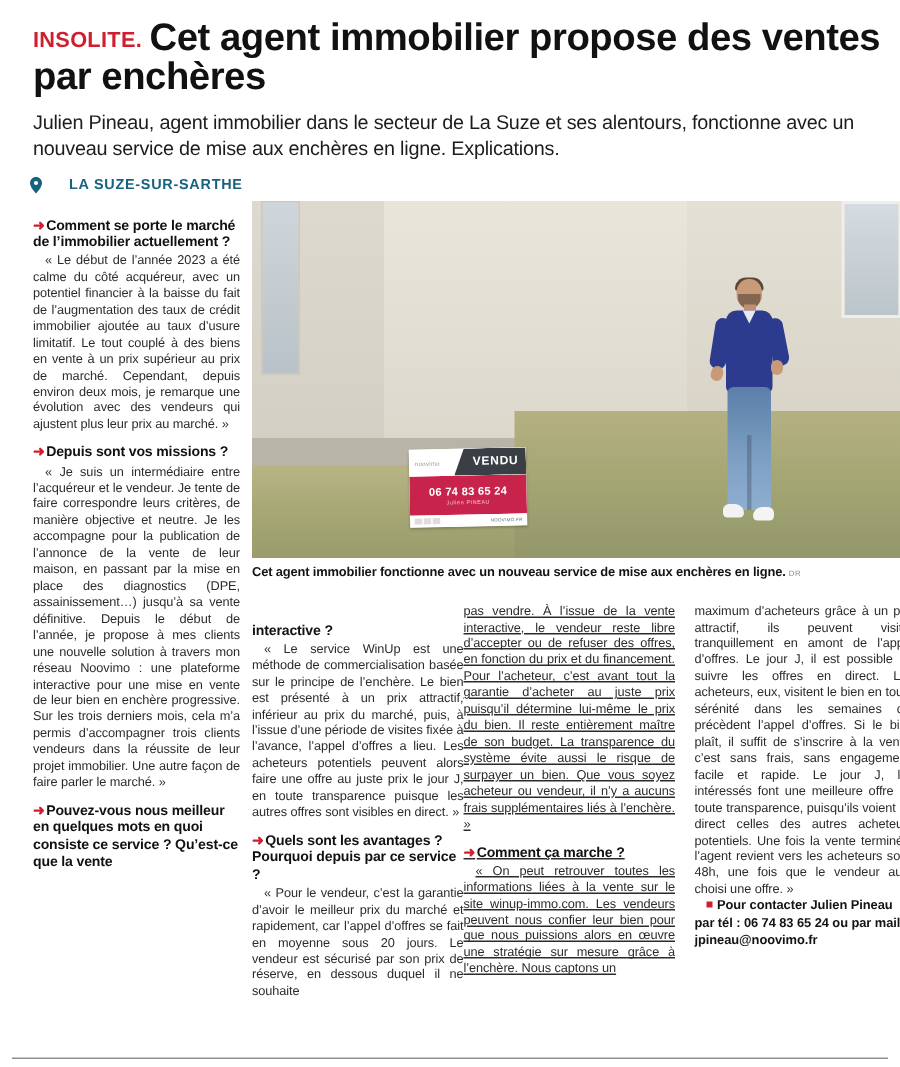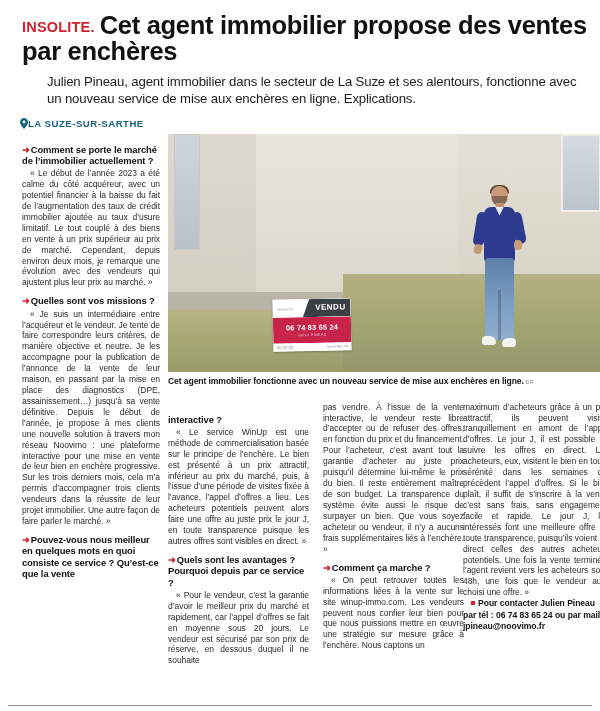--- a/index.html
+++ b/index.html
@@ -17,40 +17,40 @@
   .headline {
     font-size:25.5px; line-height:1.03; font-weight:bold;
     letter-spacing:-0.3px; color:#111;
   }
   .kicker {
     color:#cf1f2e; font-size:14.5px; font-weight:bold;
     letter-spacing:0.2px; vertical-align:2.5px; margin-right:5px;
   }
   .standfirst {
     margin-top:8px; font-size:13.2px; line-height:1.33; color:#1c1c1c;
-    letter-spacing:-0.15px; padding-right:6px;margin-left:25px;
+    letter-spacing:-0.15px; padding-right:6px;
   }
 
   
   .dateline {
-    margin-top:10px; display:flex; align-items:center; gap:0;
+    margin-top:10px; display:flex; align-items:center; gap:18px;
     font-size:9.6px; font-weight:bold; color:#17627f; letter-spacing:0.5px;
   }
   .pin { width:8px; height:11px; display:block; flex:0 0 auto; }
 
   
   .body-area { position:relative; margin-top:5px; height:565px; }
   .col {
     position:absolute; top:10px; width:138px;
     font-size:8.5px; line-height:1.285; text-align:justify;
     color:#2b2b2b; letter-spacing:-0.05px;
   }
   .col.c1 { left:2px;  }
   .col.c2 { left:148px; top:280px; width:141px; }
-  .col.c3 { left:303px; top:268px; width:141px; }
+  .col.c3 { left:289px; top:268px; width:141px;text-decoration:underline; }
   .col.c4 { left:443px; top:268px; width:146px; }
 
   .col p { text-indent:8px; margin:0; }
   .col p.noind { text-indent:0; }
 
   .q {
     font-weight:bold; color:#111; font-size:9.4px; line-height:1.2;
     margin:7px 0 2px 0; text-indent:0; text-align:left;
     letter-spacing:-0.1px;
   }
@@ -227,36 +227,36 @@
           <div class="m-shoeL"></div>
           <div class="m-shoeR"></div>
         </div>
       </div>
       <div class="caption"><span>Cet agent immobilier fonctionne avec un nouveau service de mise aux enchères en ligne.</span><span class="credit">DR</span></div>
     </div>
 
     <div class="col c1">
       <h2 class="q"><span class="arrow">➜</span><span>Comment se porte le marché de l’immobilier actuellement ?</span></h2>
       <p>« Le début de l’année 2023 a été calme du côté acquéreur, avec un potentiel financier à la baisse du fait de l’augmentation des taux de crédit immobilier ajoutée au taux d’usure limitatif. Le tout couplé à des biens en vente à un prix supérieur au prix de marché. Cependant, depuis environ deux mois, je remarque une évolution avec des vendeurs qui ajustent plus leur prix au marché. »</p>
-      <h2 class="q"><span class="arrow">➜</span><span>Quelles sont vos missions ?</span></h2>
+      <h2 class="q"><span class="arrow">➜</span><span>Depuis sont vos missions ?</span></h2>
       <p>« Je suis un intermédiaire entre l’acquéreur et le vendeur. Je tente de faire correspondre leurs critères, de manière objective et neutre. Je les accompagne pour la publication de l’annonce de la vente de leur maison, en passant par la mise en place des diagnostics (DPE, assainissement…) jusqu’à sa vente définitive. Depuis le début de l’année, je propose à mes clients une nouvelle solution à travers mon réseau Noovimo : une plateforme interactive pour une mise en vente de leur bien en enchère progressive. Sur les trois derniers mois, cela m’a permis d’accompagner trois clients vendeurs dans la réussite de leur projet immobilier. Une autre façon de faire parler le marché. »</p>
       <h2 class="q"><span class="arrow">➜</span><span>Pouvez-vous nous meilleur en quelques mots en quoi consiste ce service ? Qu’est-ce que la vente</span></h2>
     </div>
 
     <div class="col c2">
       <h2 class="q">interactive ?</h2>
       <p>« Le service WinUp est une méthode de commercialisation basée sur le principe de l’enchère. Le bien est présenté à un prix attractif, inférieur au prix du marché, puis, à l’issue d’une période de visites fixée à l’avance, l’appel d’offres a lieu. Les acheteurs potentiels peuvent alors faire une offre au juste prix le jour J, en toute transparence puisque les autres offres sont visibles en direct. »</p>
       <h2 class="q"><span class="arrow">➜</span><span>Quels sont les avantages ? Pourquoi depuis par ce service ?</span></h2>
       <p>« Pour le vendeur, c’est la garantie d’avoir le meilleur prix du marché et rapidement, car l’appel d’offres se fait en moyenne sous 20 jours. Le vendeur est sécurisé par son prix de réserve, en dessous duquel il ne souhaite</p>
     </div>
 
     <div class="col c3">
       <p class="noind">pas vendre. À l’issue de la vente interactive, le vendeur reste libre d’accepter ou de refuser des offres, en fonction du prix et du financement. Pour l’acheteur, c’est avant tout la garantie d’acheter au juste prix puisqu’il détermine lui-même le prix du bien. Il reste entièrement maître de son budget. La transparence du système évite aussi le risque de surpayer un bien. Que vous soyez acheteur ou vendeur, il n’y a aucuns frais supplémentaires liés à l’enchère. »</p>
       <h2 class="q"><span class="arrow">➜</span><span>Comment ça marche ?</span></h2>
-      <p>« On peut retrouver toutes les informations liées à la vente sur le site winup-immo.com. Les vendeurs peuvent nous confier leur bien pour que nous puissions mettre en œuvre une stratégie sur mesure grâce à l’enchère. Nous captons un</p>
+      <p>« On peut retrouver toutes les informations liées à la vente sur le site winup-immo.com. Les vendeurs peuvent nous confier leur bien pour que nous puissions alors en œuvre une stratégie sur mesure grâce à l’enchère. Nous captons un</p>
     </div>
 
     <div class="col c4">
       <p class="noind">maximum d’acheteurs grâce à un prix attractif, ils peuvent visiter tranquillement en amont de l’appel d’offres. Le jour J, il est possible de suivre les offres en direct. Les acheteurs, eux, visitent le bien en toute sérénité dans les semaines qui précèdent l’appel d’offres. Si le bien plaît, il suffit de s’inscrire à la vente, c’est sans frais, sans engagement, facile et rapide. Le jour J, les intéressés font une meilleure offre en toute transparence, puisqu’ils voient en direct celles des autres acheteurs potentiels. Une fois la vente terminée, l’agent revient vers les acheteurs sous 48h, une fois que le vendeur aura choisi une offre. »</p>
       <p class="contact"><span class="sq"></span><span>Pour contacter Julien Pineau par tél : 06 74 83 65 24 ou par mail à jpineau@noovimo.fr</span></p>
     </div>
   </div>
 
   <div class="rule"></div>
 </div>

